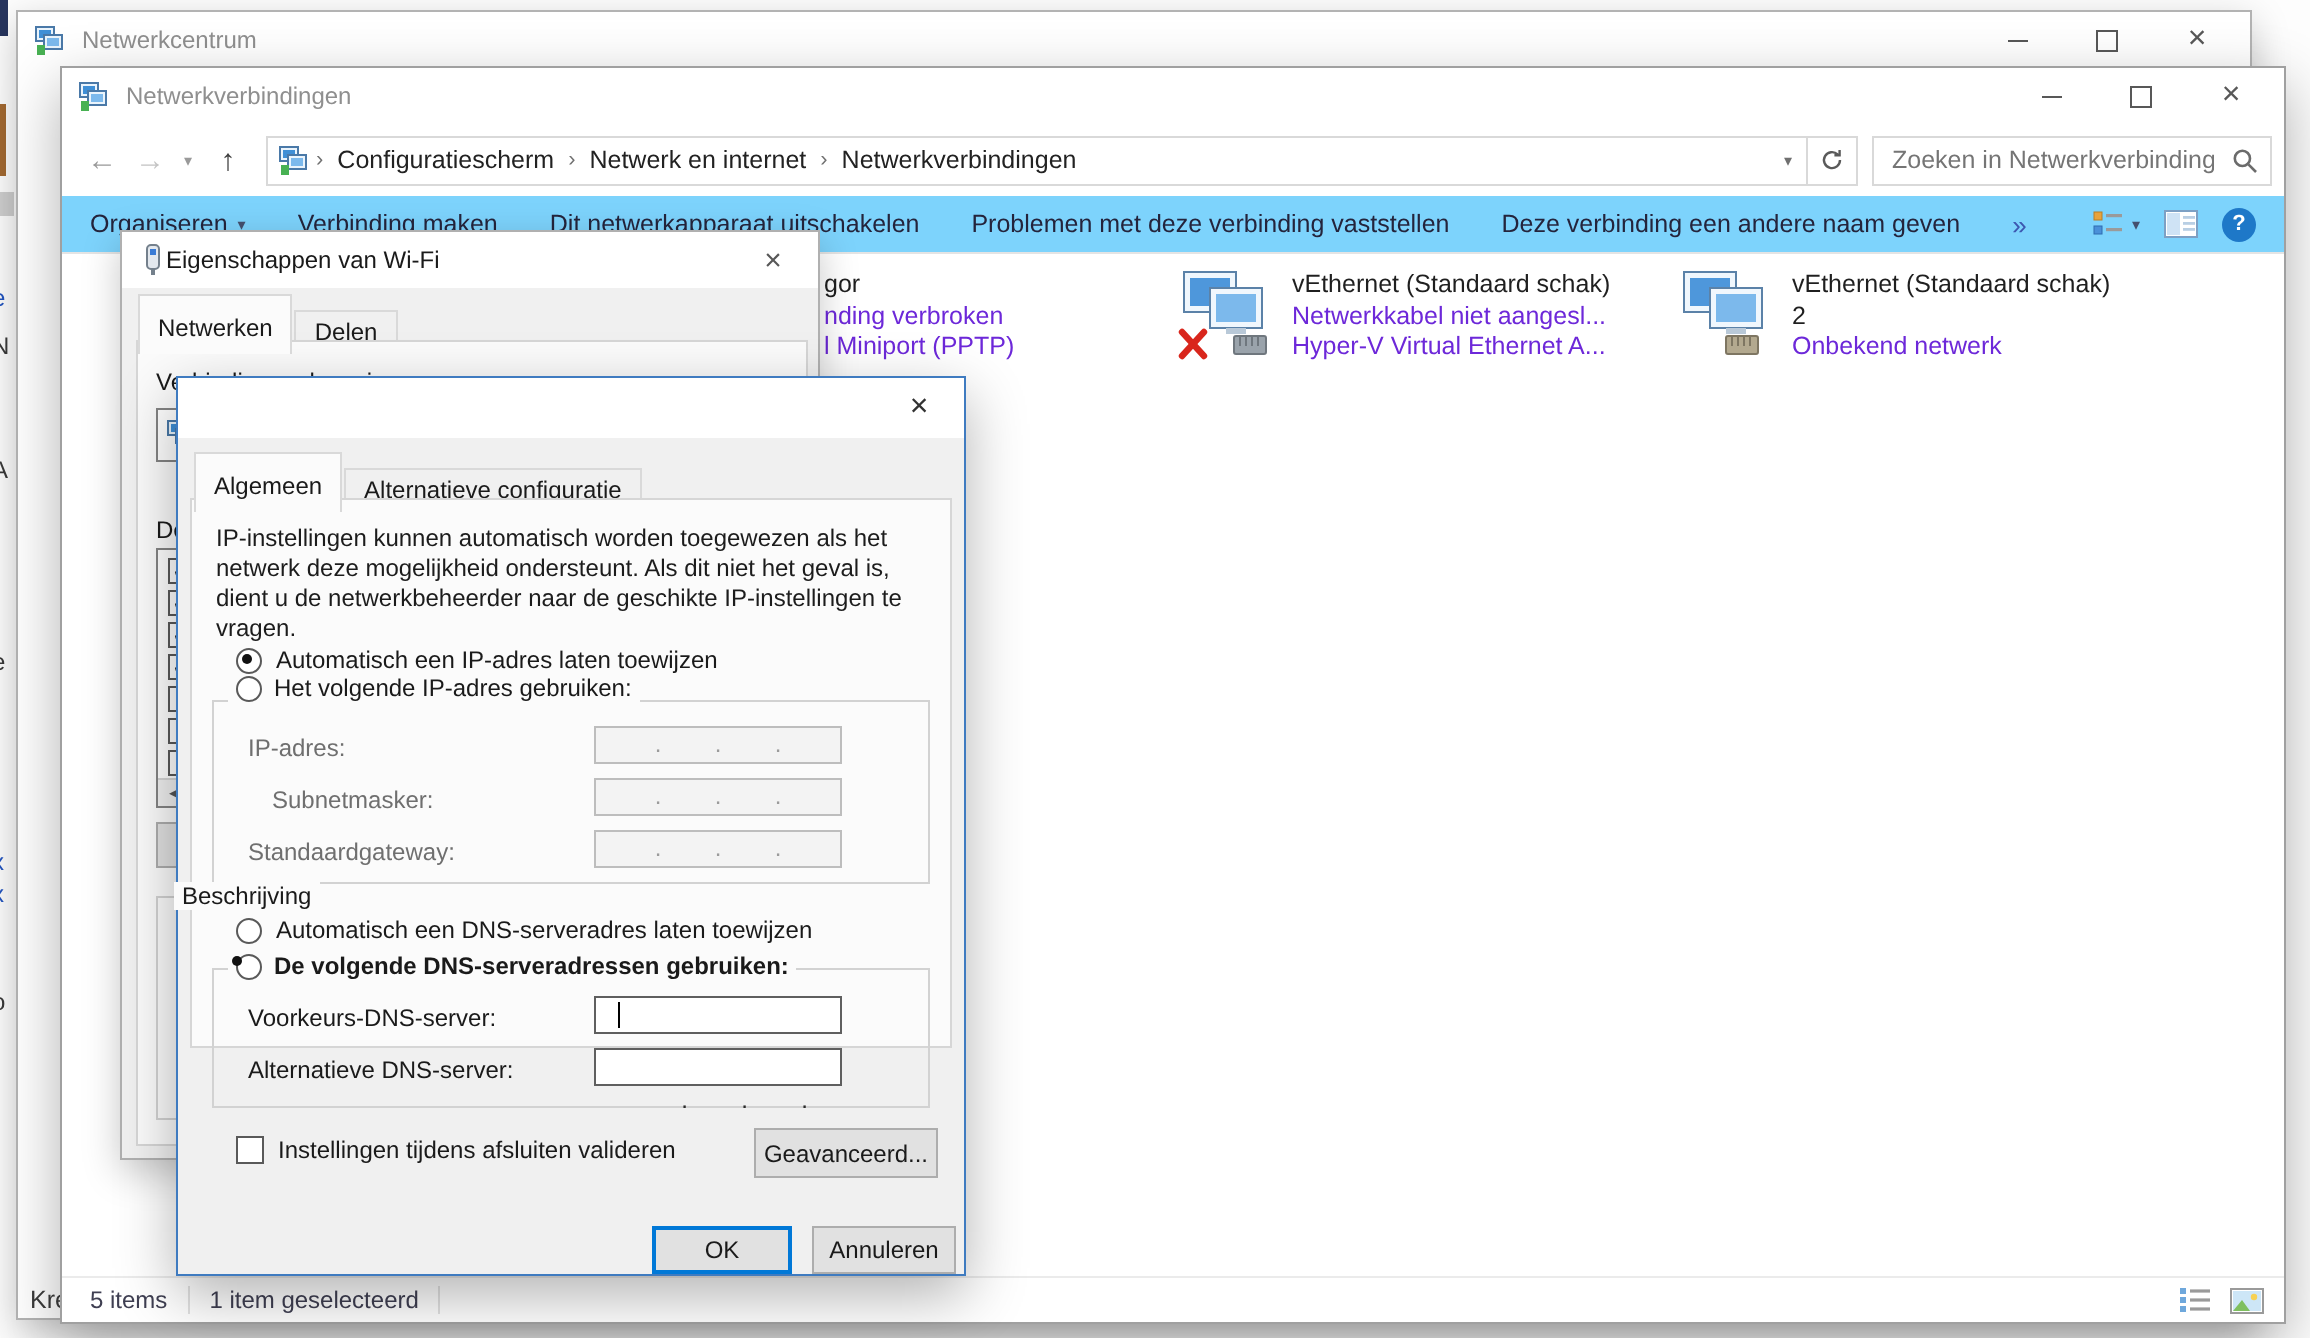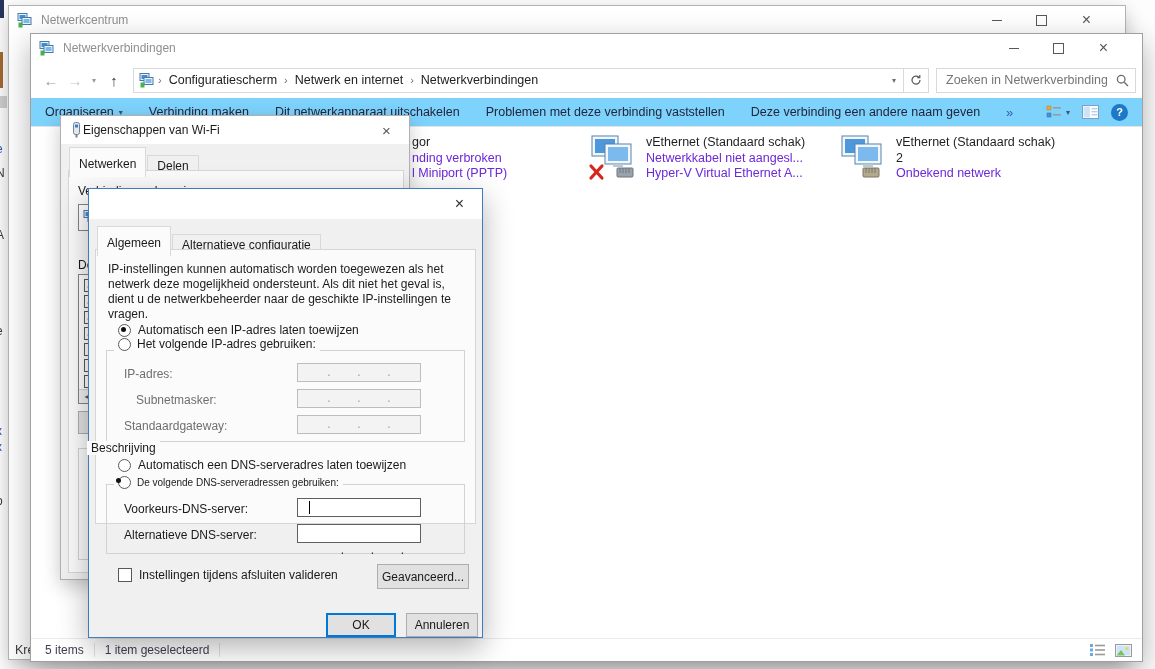--- a/index.html
+++ b/index.html
@@ -4,21 +4,21 @@
 <style>
   html,body{margin:0;padding:0;background:#ffffff;}
   #root{position:relative;width:1155px;height:669px;overflow:hidden;background:#fdfdfd;
         font-family:"Liberation Sans","DejaVu Sans",sans-serif;font-size:12px;color:#1a1a1a;
         -webkit-font-smoothing:antialiased;}
   .abs{position:absolute;}
   
   .win{position:absolute;background:#ffffff;border:1px solid #b3b3b3;box-sizing:border-box;}
   .shadow1{box-shadow:0 6px 18px rgba(0,0,0,.22);}
   .shadow2{box-shadow:0 10px 28px rgba(0,0,0,.30);}
-  .titlebar{position:absolute;left:0;top:0;right:16px;height:28px;background:#fff;display:flex;align-items:center;}
+  .titlebar{position:absolute;left:0;top:0;right:4px;height:28px;background:#fff;display:flex;align-items:center;}
   .titlebar .ticon{margin-left:8px;display:flex;}
   .titlebar .ttext{margin-left:8px;font-size:12px;color:#8f8f8f;white-space:nowrap;}
   .ttext.active{color:#141414;}
   .controls{margin-left:auto;display:flex;height:100%;}
   .cbtn{width:45px;height:100%;display:flex;align-items:center;justify-content:center;color:#585858;font-size:14px;}
   .glyph-min{width:10px;height:1px;background:#585858;display:block;}
   .glyph-max{width:9px;height:9px;border:1px solid #585858;display:block;}
   
   .addr-row{position:absolute;left:0;top:28px;right:0;height:36px;background:#fff;display:flex;align-items:center;}
   .navbtn{color:#9a9a9a;font-size:15px;width:24px;text-align:center;}
@@ -386,21 +386,21 @@
       <div class="ipfield" style="left:201px;top:139px;">.        .        .</div>
       <span class="flabel gray" style="left:28px;top:169px;">Standaardgateway:</span>
       <div class="ipfield" style="left:201px;top:165px;">.        .        .</div>
 
       <span class="radio" style="left:22px;top:209px;"></span>
       <span class="flabel" style="left:42px;top:208px;">Automatisch een DNS-serveradres laten toewijzen</span>
 
       <div class="group" style="left:10px;top:234px;width:359px;height:70px;"></div>
       <span class="gcaption" style="left:18px;top:226px;">
         <span class="radio on" style="position:static;flex:none;"></span>
-        <span style="font-size:10px;">De volgende DNS-serveradressen gebruiken:</span>
+        <span style="font-size:12px;font-weight:bold;">De volgende DNS-serveradressen gebruiken:</span>
       </span>
       <span class="flabel" style="left:28px;top:252px;">Voorkeurs-DNS-server:</span>
       <div class="ipfield enabled" style="left:201px;top:248px;">
         <span>.        .        .</span>
         <i class="caret show"></i>
       </div>
       <span class="flabel" style="left:28px;top:278px;">Alternatieve DNS-server:</span>
       <div class="ipfield enabled" style="left:201px;top:274px;">
         <span>.        .        .</span>
       </div>

